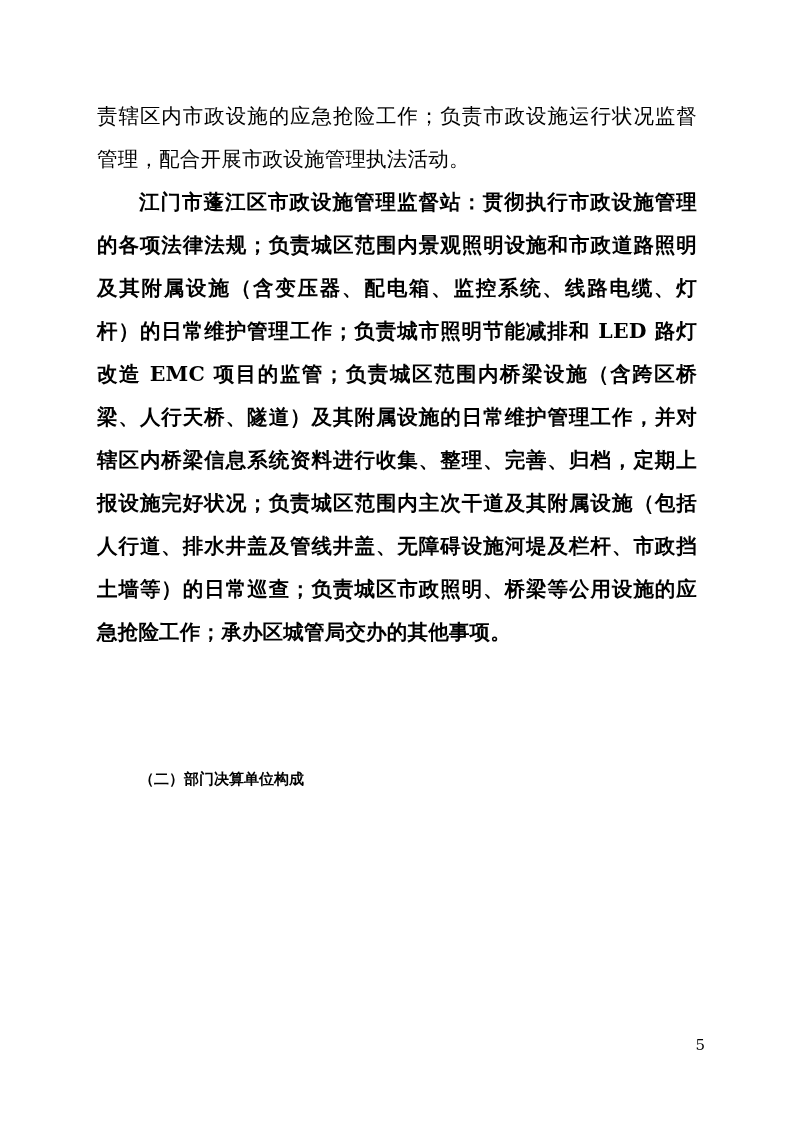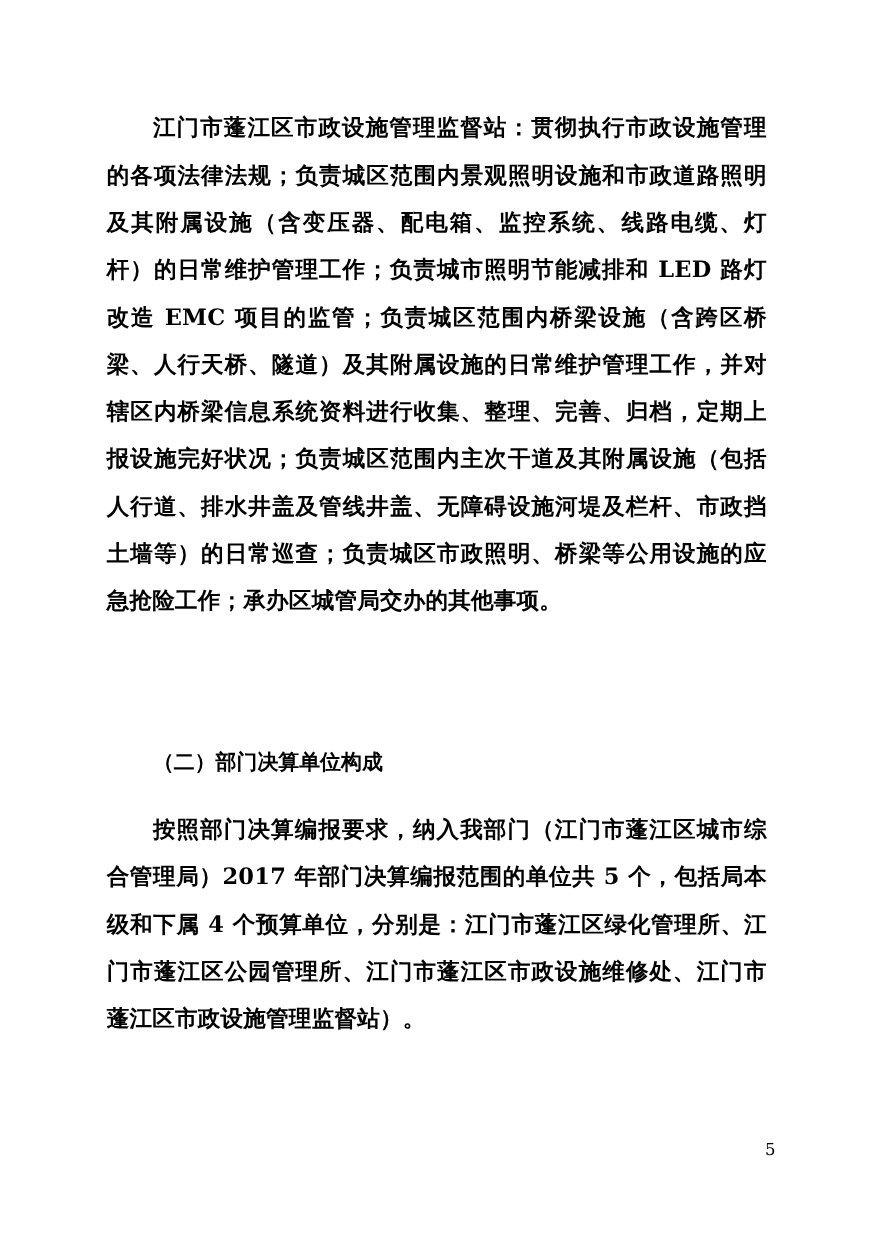--- a/index.html
+++ b/index.html
@@ -34,21 +34,21 @@
     letter-spacing: 0.2px;
   }
   .indent {
     text-indent: 42px;
     font-weight: bold;
   }
   .gap-large {
     height: 104px;
   }
   .heading {
-    font-size: 19px;
+    font-size: 15px;
     line-height: 43px;
     font-weight: bold;
     color: #000000;
     margin: 0;
     text-indent: 42px;
     font-family: "DejaVu Sans", "Liberation Sans", sans-serif;
   }
   .gap-small {
     height: 18px;
   }
@@ -60,27 +60,27 @@
     color: #000000;
     font-family: "DejaVu Serif", "Liberation Serif", serif;
   }
 </style>
 </head>
 <body>
 
 <div class="page">
   <div class="content">
 
+    <p class="para">责辖区内市政设施的应急抢险工作；负责市政设施运行状况监督管理，配合开展市政设施管理执法活动。</p>
 
     <p class="para indent">江门市蓬江区市政设施管理监督站：贯彻执行市政设施管理的各项法律法规；负责城区范围内景观照明设施和市政道路照明及其附属设施（含变压器、配电箱、监控系统、线路电缆、灯杆）的日常维护管理工作；负责城市照明节能减排和 LED 路灯改造 EMC 项目的监管；负责城区范围内桥梁设施（含跨区桥梁、人行天桥、隧道）及其附属设施的日常维护管理工作，并对辖区内桥梁信息系统资料进行收集、整理、完善、归档，定期上报设施完好状况；负责城区范围内主次干道及其附属设施（包括人行道、排水井盖及管线井盖、无障碍设施河堤及栏杆、市政挡土墙等）的日常巡查；负责城区市政照明、桥梁等公用设施的应急抢险工作；承办区城管局交办的其他事项。</p>
 
     <div class="gap-large"></div>
 
     <p class="heading">（二）部门决算单位构成</p>
 
     <div class="gap-small"></div>
 
-    <p class="para indent">按照部门决算编报要求，纳入我部门（江门市蓬江区城市综合管理局）2017 年部门决算编报范围的单位共 5 个，包括局本级和下属 4 个预算单位，分别是：江门市蓬江区绿化管理所、江门市蓬江区公园管理所、江门市蓬江区市政设施维修处、江门市蓬江区市政设施管理监督站）。</p>
 
   </div>
 
   <div class="page-number">5</div>
 </div>
 
 </body></html>

